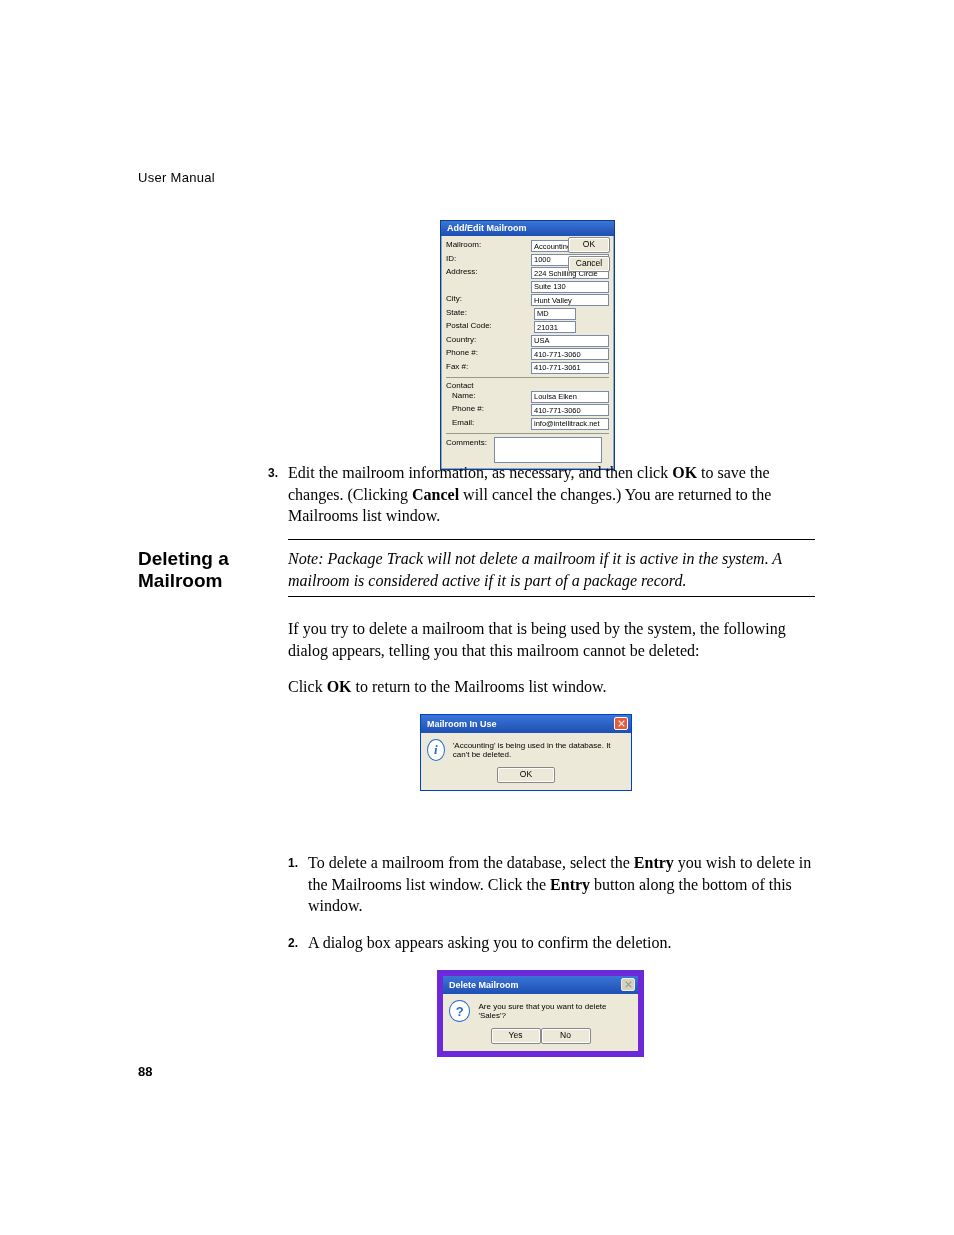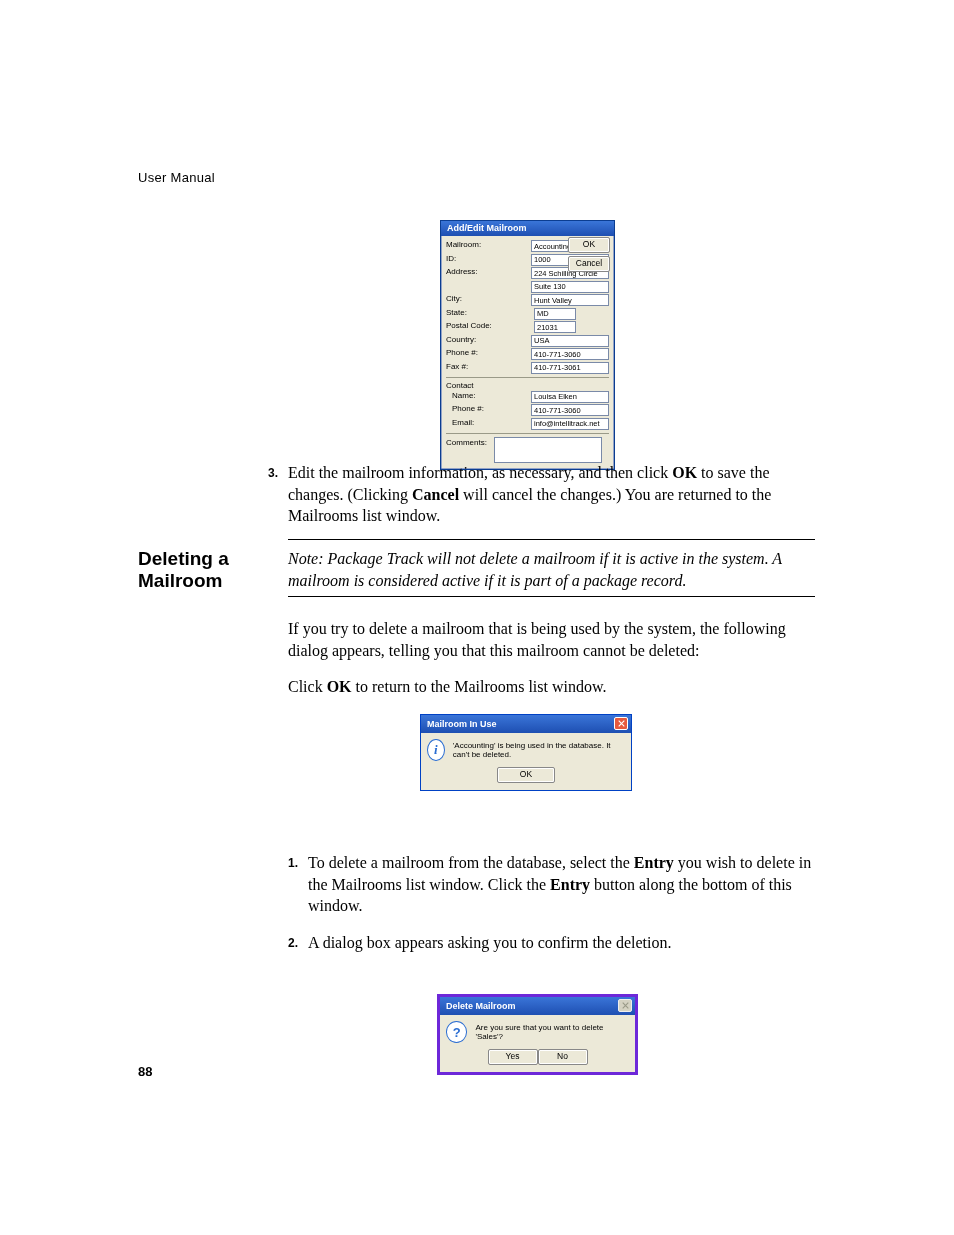--- a/index.html
+++ b/index.html
@@ -143,24 +143,23 @@
     color:#2a6dd2; font-style:italic; font-weight:bold; font-family:Georgia,serif;
     font-size:13px;
   }
   .info-msg { font-size:8px; }
   .ok-row { display:flex; justify-content:center; }
 
   
   .dlg-del {
     position:absolute; left:299px; top:802px;
     width:195px;
-    border:3px solid #6d28d9;
+    border:6px solid #6d28d9;
     background:#ece9d8;
     font-family: Tahoma, sans-serif;
-    margin-top: 24px;
   }
   .dlg-del .titlebar { display:flex; justify-content:space-between; align-items:center; padding-right:3px; }
   .close-x.disabled { background:#d5d2c2; border-color:#eee; }
   .close-x.disabled svg path { stroke:#9a9a88; }
   .q-icon {
     width:20px; height:20px; border-radius:50%;
     background:#fff;
     border:1.5px solid #2a6dd2;
     display:flex; align-items:center; justify-content:center;
     color:#2a6dd2; font-weight:bold; font-family:Arial,sans-serif;

